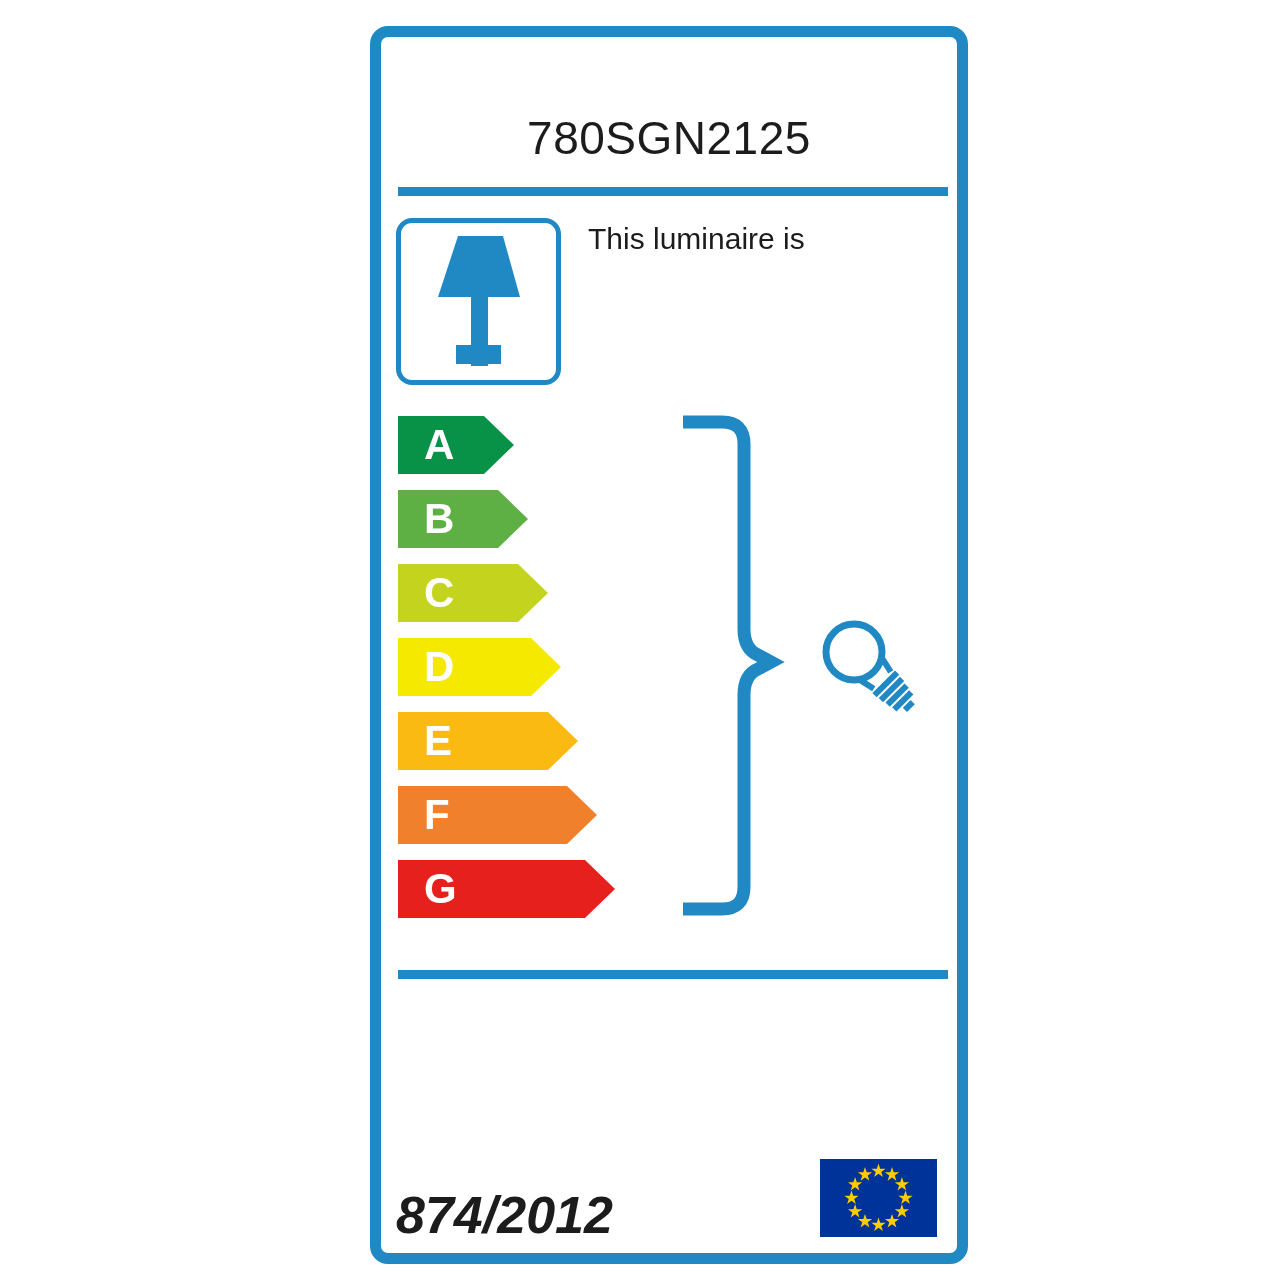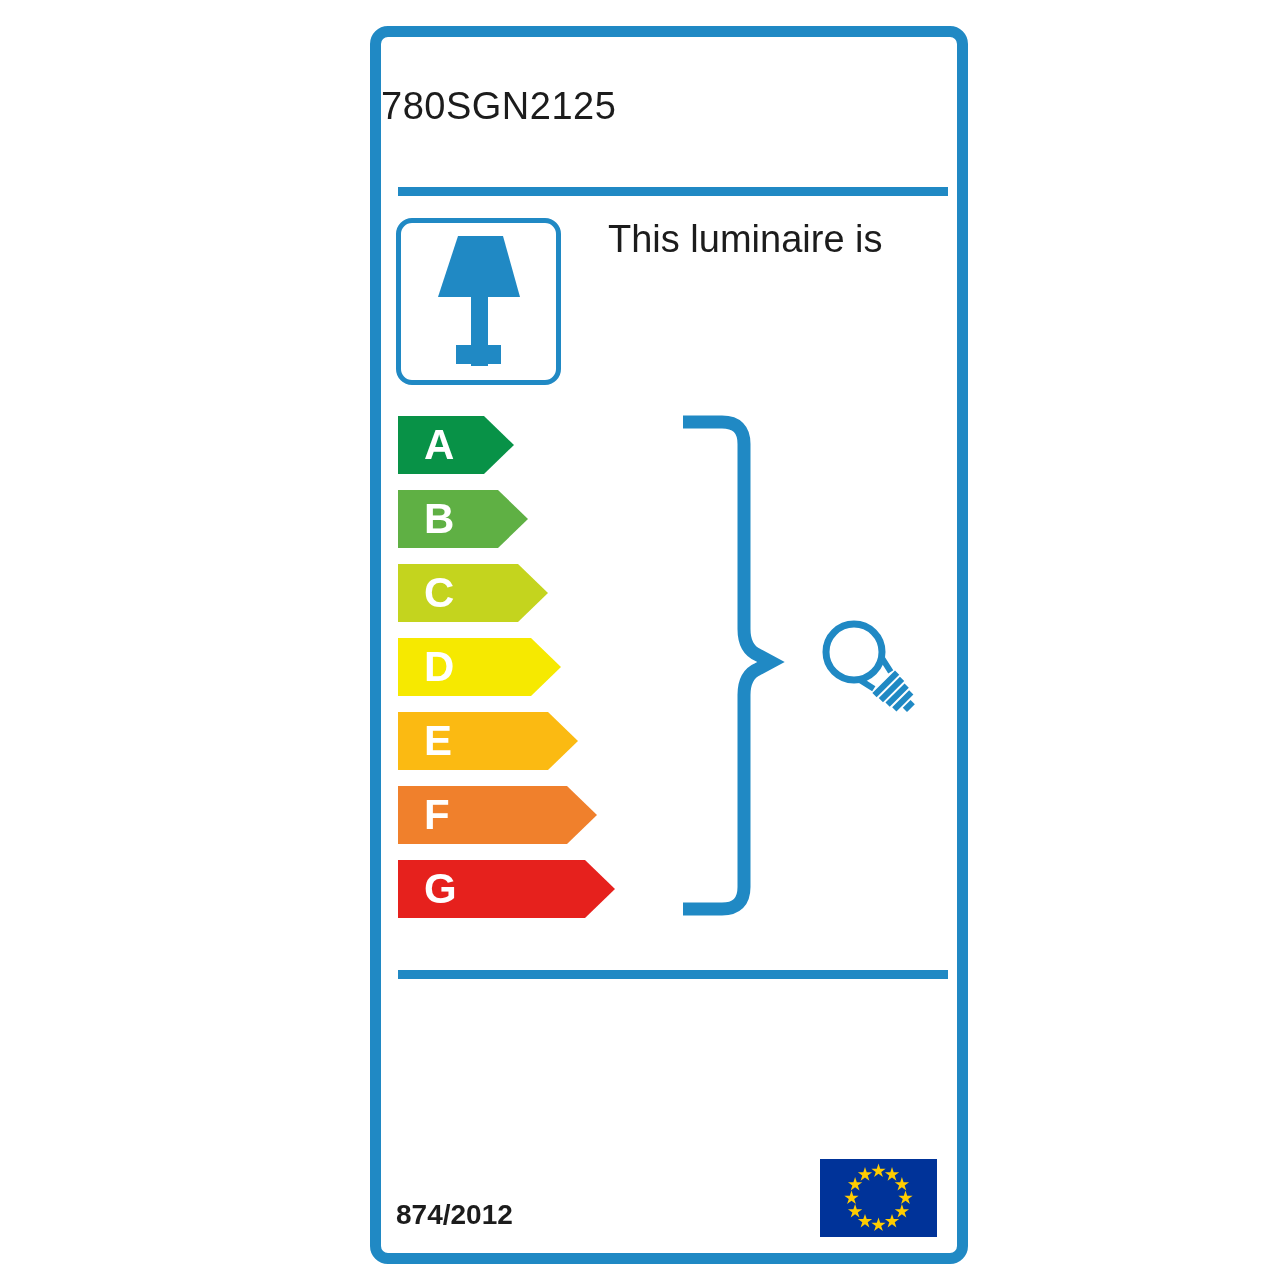--- a/index.html
+++ b/index.html
@@ -19,24 +19,24 @@
     left: 370px; top: 26px;
     width: 598px; height: 1238px;
     box-sizing: border-box;
     border: 11px solid var(--accent);
     border-radius: 18px;
     background: #ffffff;
   }
 
   .model-number {
     position: absolute;
-    left: 0; top: 48px;
+    left: 0; top: 74px;
     width: 100%;
-    text-align: left;
-    font-size: 38px;
+    text-align: center;
+    font-size: 46px;
     color: var(--ink);
     letter-spacing: 0.5px;
   }
 
   .rule {
     position: absolute;
     left: 17px;
     width: 550px; height: 9px;
     background: var(--accent);
   }
@@ -50,24 +50,23 @@
     box-sizing: border-box;
     border: 5px solid var(--accent);
     border-radius: 16px;
     background: #ffffff;
   }
 
   .desc-text {
     position: absolute;
     left: 207px; top: 178px;
     width: 380px;
-    font-size: 38px;
+    font-size: 30px;
     line-height: 48px;
     color: var(--ink);
-    margin-left: 20px;
   }
 
   .arrow {
     position: absolute;
     left: 17px;
     height: 58px;
     clip-path: polygon(0 0, calc(100% - 30px) 0, 100% 50%, calc(100% - 30px) 100%, 0 100%);
     display: flex;
     align-items: center;
   }
@@ -77,24 +76,25 @@
     font-weight: bold;
     color: #ffffff;
   }
 
   .brace-svg { position: absolute; left: 295px; top: 372px; }
   .bulb-svg  { position: absolute; left: 430px; top: 560px; }
 
   .regulation {
     position: absolute;
     left: 15px; top: 1152px;
-    font-size: 28px;
+    font-size: 52px;
     line-height: 52px;
     font-weight: bold;
     color: var(--ink);
+    font-style: italic;
   }
 
   .eu-flag { position: absolute; left: 439px; top: 1122px; }
 
   .blue-fill   { fill: var(--accent); }
   .blue-stroke { stroke: var(--accent); fill: none; }
 </style>
 </head>
 <body>
 

